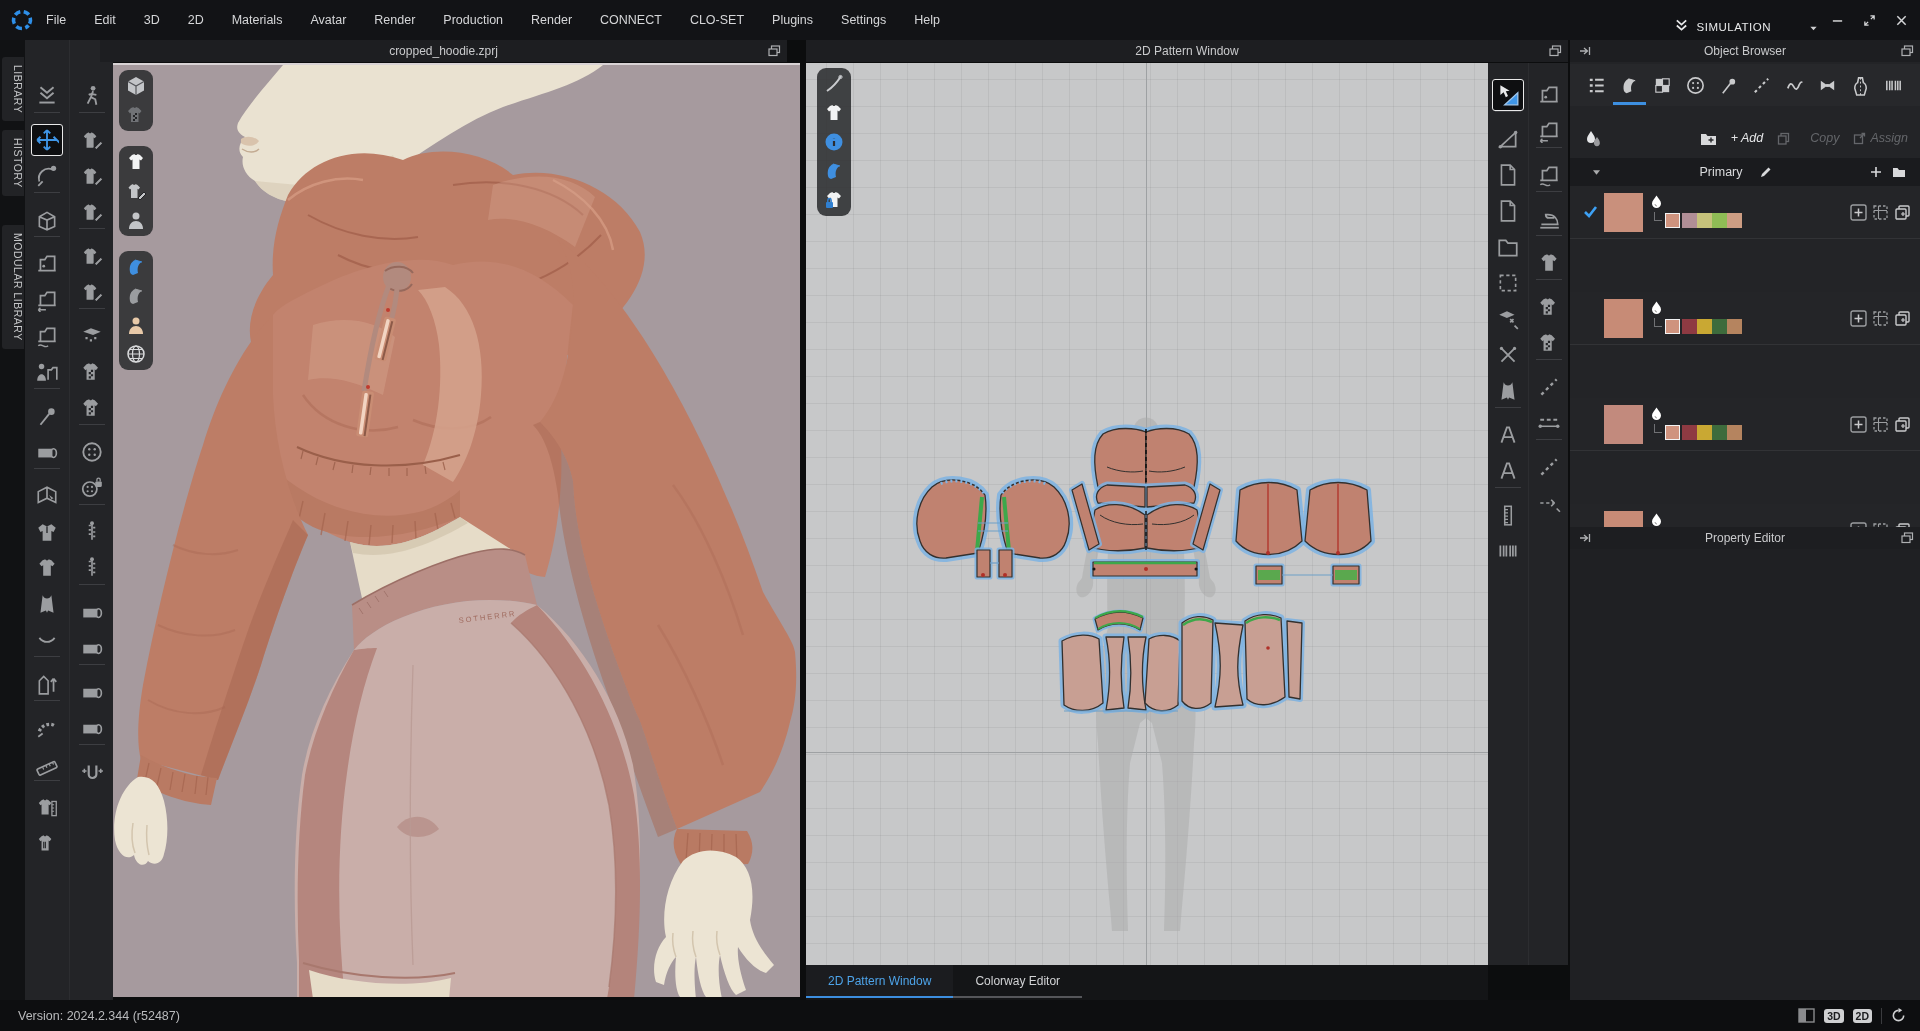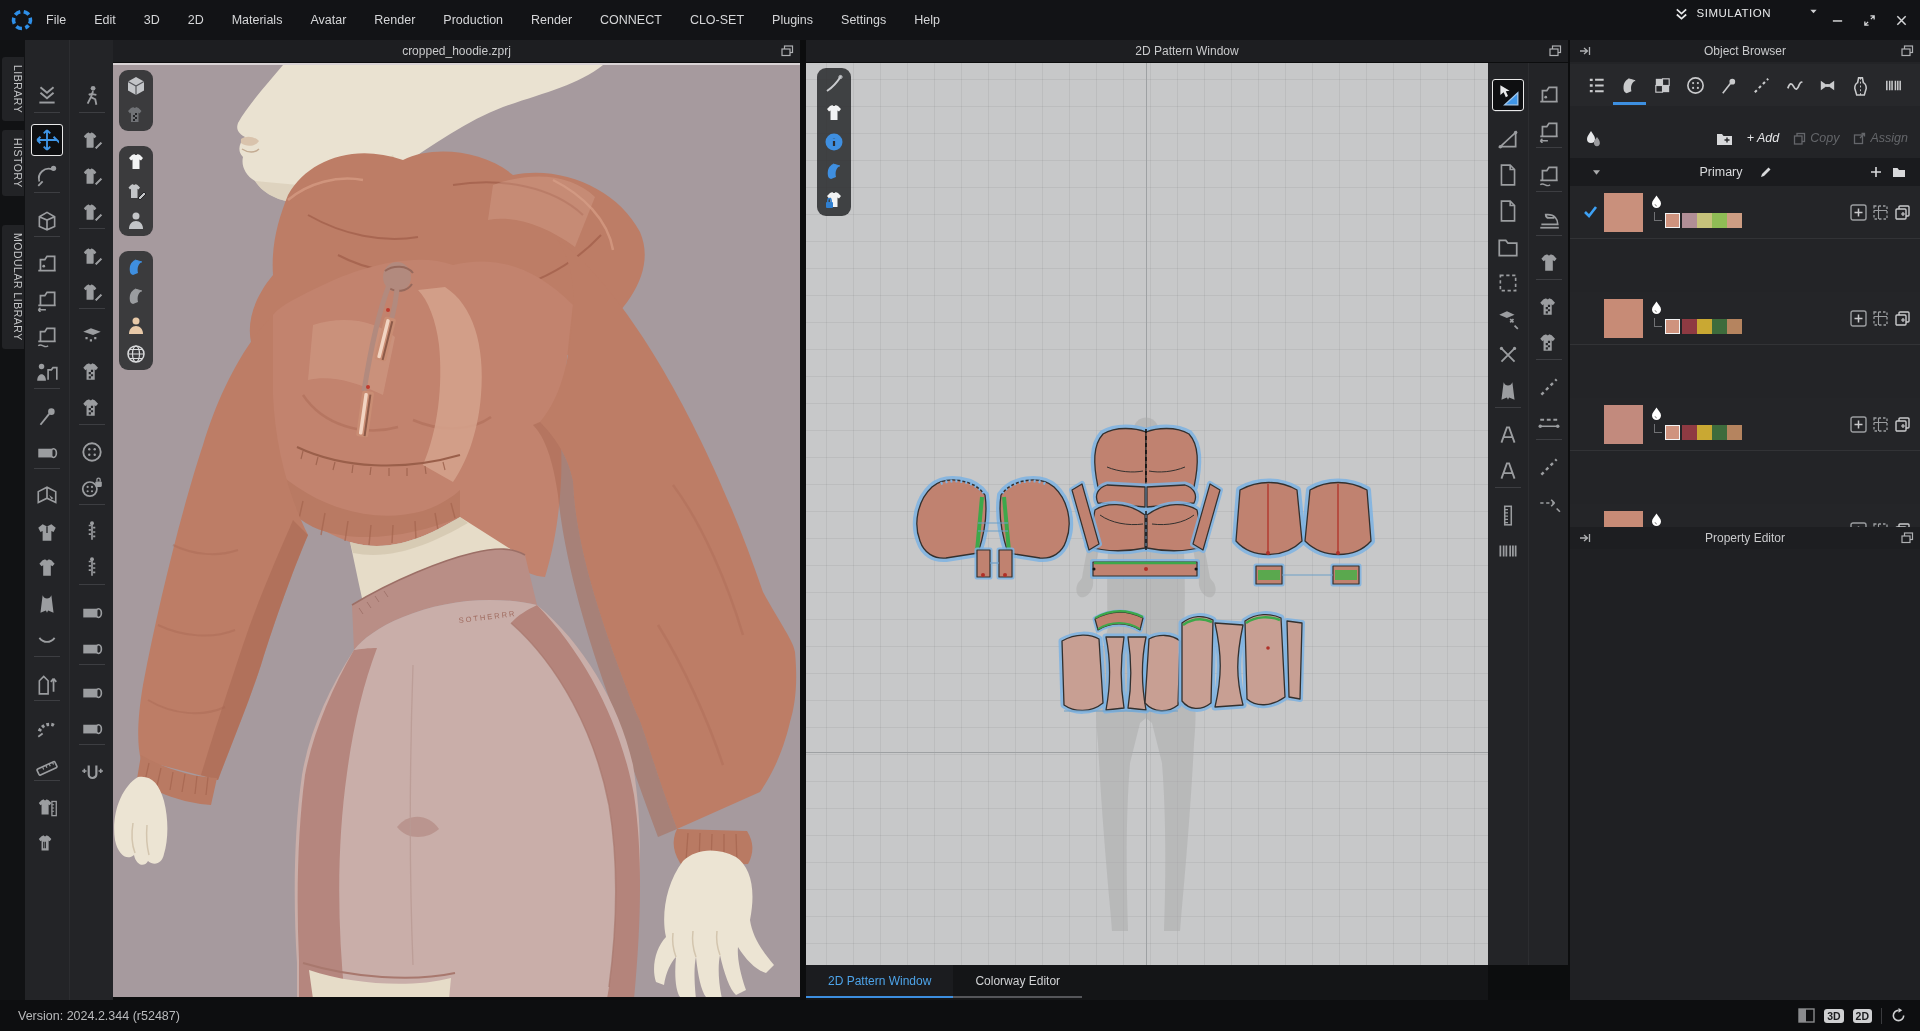--- a/index.html
+++ b/index.html
@@ -5,21 +5,21 @@
   * { margin:0; padding:0; box-sizing:border-box; }
   html,body { width:1920px; height:1031px; overflow:hidden; background:#0c0d0e; font-family:"Liberation Sans",sans-serif; }
   .abs { position:absolute; }
   #app { position:relative; width:1920px; height:1031px; }
 
   
   #menubar { left:0; top:0; width:1920px; height:40px; background:#121316; display:flex; align-items:center; }
   #logo { width:24px; height:24px; margin-left:10px; }
   #menu-items { display:flex; margin-left:12px; gap:28px; }
   .menu-item { font-size:12.5px; color:#d5d6d8; cursor:default; }
-  #menu-right { margin-left:auto; display:flex; align-items:flex-start; }
+  #menu-right { margin-left:auto; display:flex; align-items:flex-end; }
   #sim-label { color:#e8e9ea; font-size:11.5px; letter-spacing:.5px; margin-left:8px; }
   .win-btn { width:26px; height:26px; display:flex; align-items:center; justify-content:center; margin-left:6px; }
   #sim-caret { margin-left:38px; }
 
   
   #left-tabstrip { left:0; top:40px; width:25px; height:960px; background:#111214; }
   .vtab { position:absolute; left:2px; width:22px; background:#222326; border-radius:3px 0 0 3px; color:#c6c7c9; font-size:10.5px; letter-spacing:.5px; writing-mode:vertical-rl; text-align:center; padding:8px 0; }
 
   
   .toolcol { position:absolute; background:#232427; }
@@ -318,21 +318,21 @@
           <rect x="3" y="8" width="13" height="8" fill="currentColor"></rect>
           <ellipse cx="17" cy="12" rx="2.6" ry="4" fill="none" stroke="currentColor" stroke-width="1.5"></ellipse>
         </svg></div>
       <div class="tdiv" style="top: 704px;"></div>
       <div class="ticon" style="top: 732px;"><svg viewBox="0 0 22 22">
           <path d="M8 5v8a3.5 3.5 0 0 0 7 0V5" fill="none" stroke="currentColor" stroke-width="2"></path>
           <path d="M2 10h4M4 8v4M21 10h-4M19 8v4" stroke="currentColor" stroke-width="1.4"></path>
         </svg></div>
     </div>
 
-  <div class="pane-title abs" style="left:113px; top:40px; width:687px;">
+  <div class="pane-title abs" style="left:100px; top:40px; width:687px;">
     <span>cropped_hoodie.zprj</span>
     <svg class="float-ic" viewBox="0 0 14 14">
         <rect x="4.5" y="2" width="8" height="6.5" fill="none" stroke="currentColor" stroke-width="1.2"></rect>
         <rect x="2" y="5" width="8" height="6.5" fill="#1d1e21" stroke="currentColor" stroke-width="1.2"></rect>
       </svg>
   </div>
   <div id="v3d-content" class="abs">
     <svg width="687" height="934" viewBox="0 0 687 934">
       <rect width="687" height="934" fill="#a69a9e"></rect>
 
@@ -804,21 +804,21 @@
       <svg style="margin-left:16px" width="15" height="17" viewBox="0 0 15 17">
           <path d="M5 1 C7 4 9 6.5 9 9 A4 4 0 1 1 1 9 C1 6.5 3 4 5 1 Z" fill="#e6e7e9"></path>
           <path d="M11 7 C12.5 9 13.8 10.8 13.8 12.5 A3 3 0 1 1 8 12.5 C8 10.8 9.5 9 11 7 Z" fill="#9a9b9e"></path>
         </svg>
       <div style="margin-left:auto; display:flex; align-items:center; gap:14px; margin-right:12px;font-style:italic;">
         <svg width="17" height="15" viewBox="0 0 17 15">
             <path d="M1 3 h5 l1.5 2 H16 v9 H1 Z" fill="#d8d9db"></path>
             <path d="M11 6.5 v5 M8.5 9 h5" stroke="#26272a" stroke-width="1.4"></path>
           </svg>
         <span class="lab" style="color:#e3e4e6">+ Add</span>
-        <span style="display:flex; align-items:flex-end; gap:4px;">
+        <span style="display:flex; align-items:flex-end; gap:20px;">
             <svg width="13" height="13" viewBox="0 0 13 13">
               <rect x="4" y="1.5" width="7.5" height="8" fill="none" stroke="#64666a" stroke-width="1.3"></rect>
               <rect x="1.5" y="4" width="7.5" height="8" fill="#232427" stroke="#64666a" stroke-width="1.3"></rect>
             </svg>
             <span class="lab" style="color:#64666a">Copy</span>
           </span>
         <span style="display:flex; align-items:center; gap:4px;">
             <svg width="13" height="13" viewBox="0 0 13 13">
               <rect x="1.5" y="3" width="8" height="8.5" fill="none" stroke="#64666a" stroke-width="1.3"></rect>
               <path d="M7 6 11.5 1.5 M8.5 1.5 h3 v3" fill="none" stroke="#64666a" stroke-width="1.3"></path>

